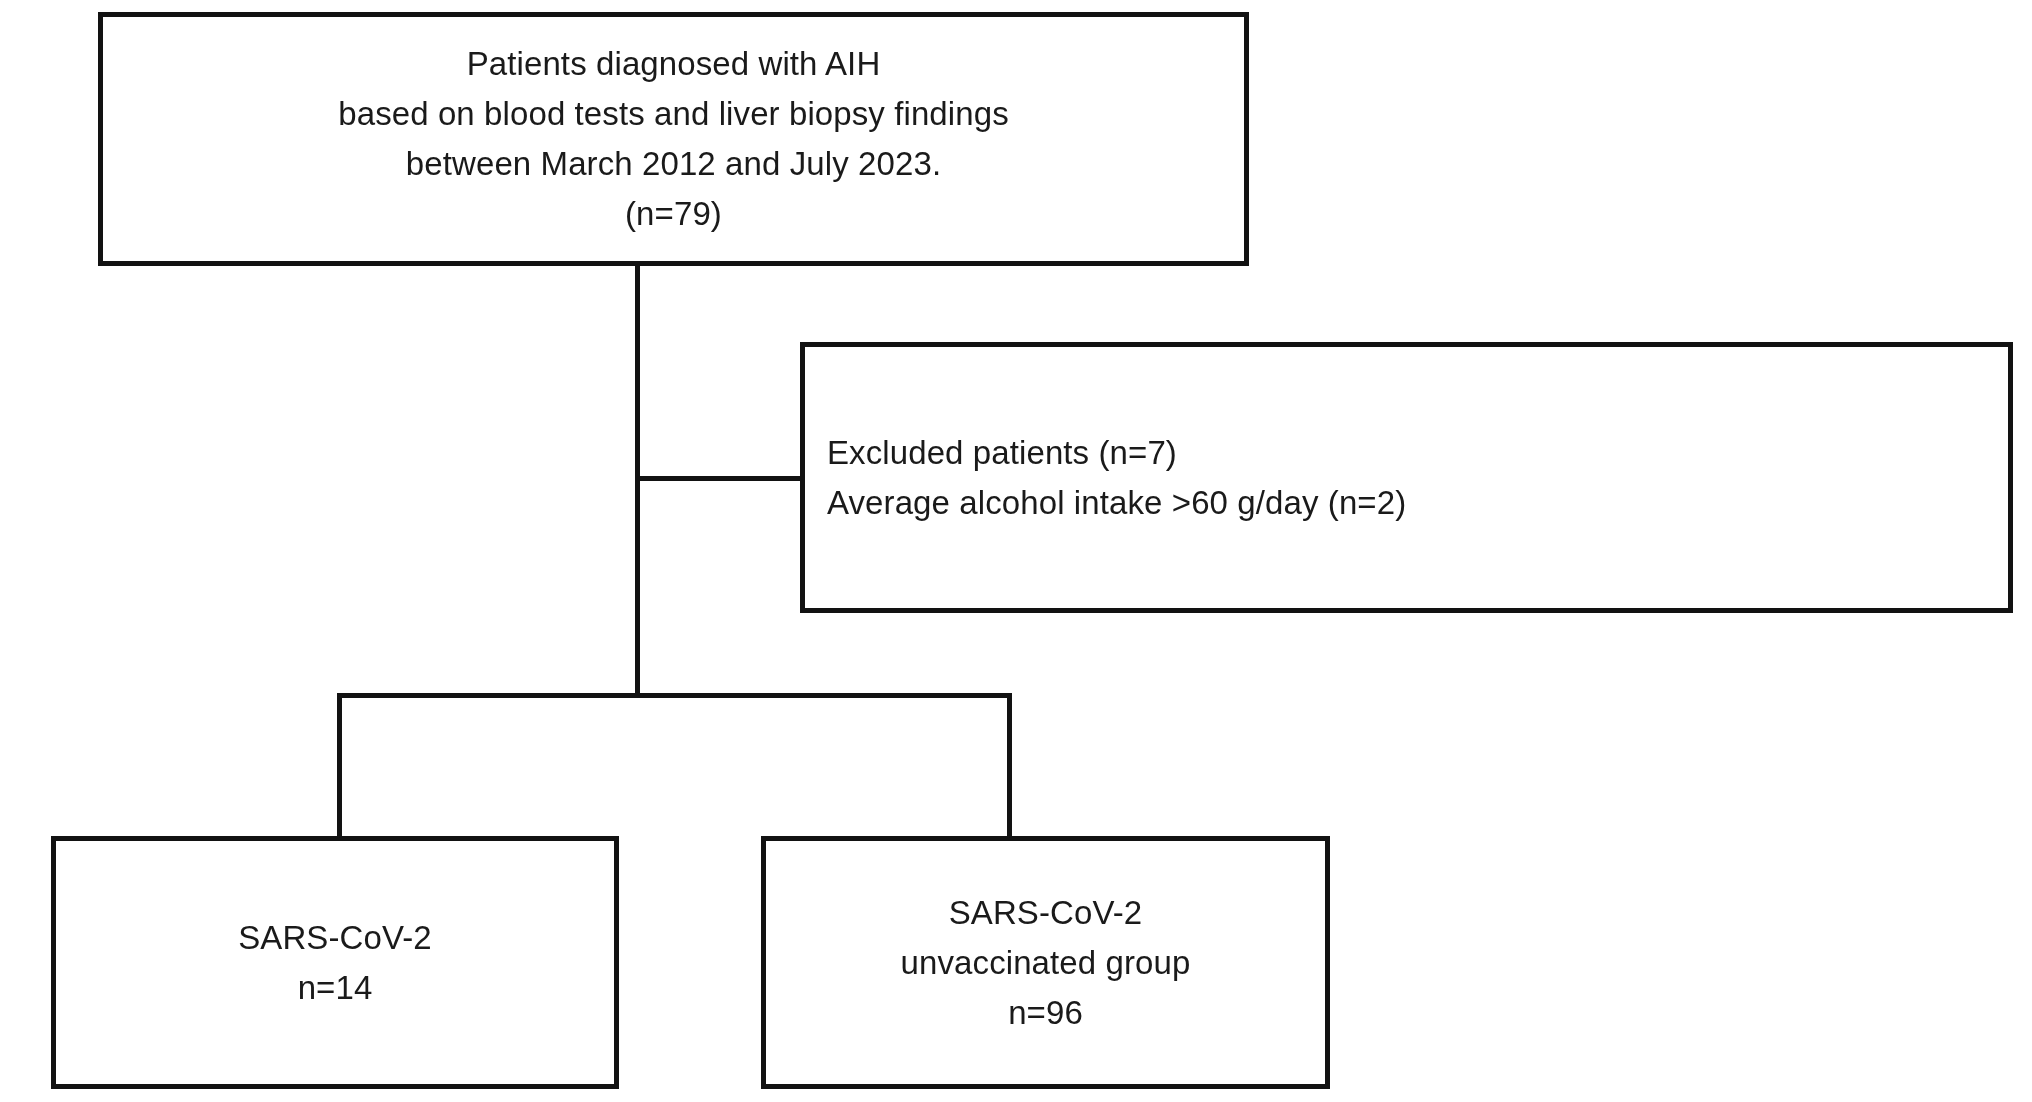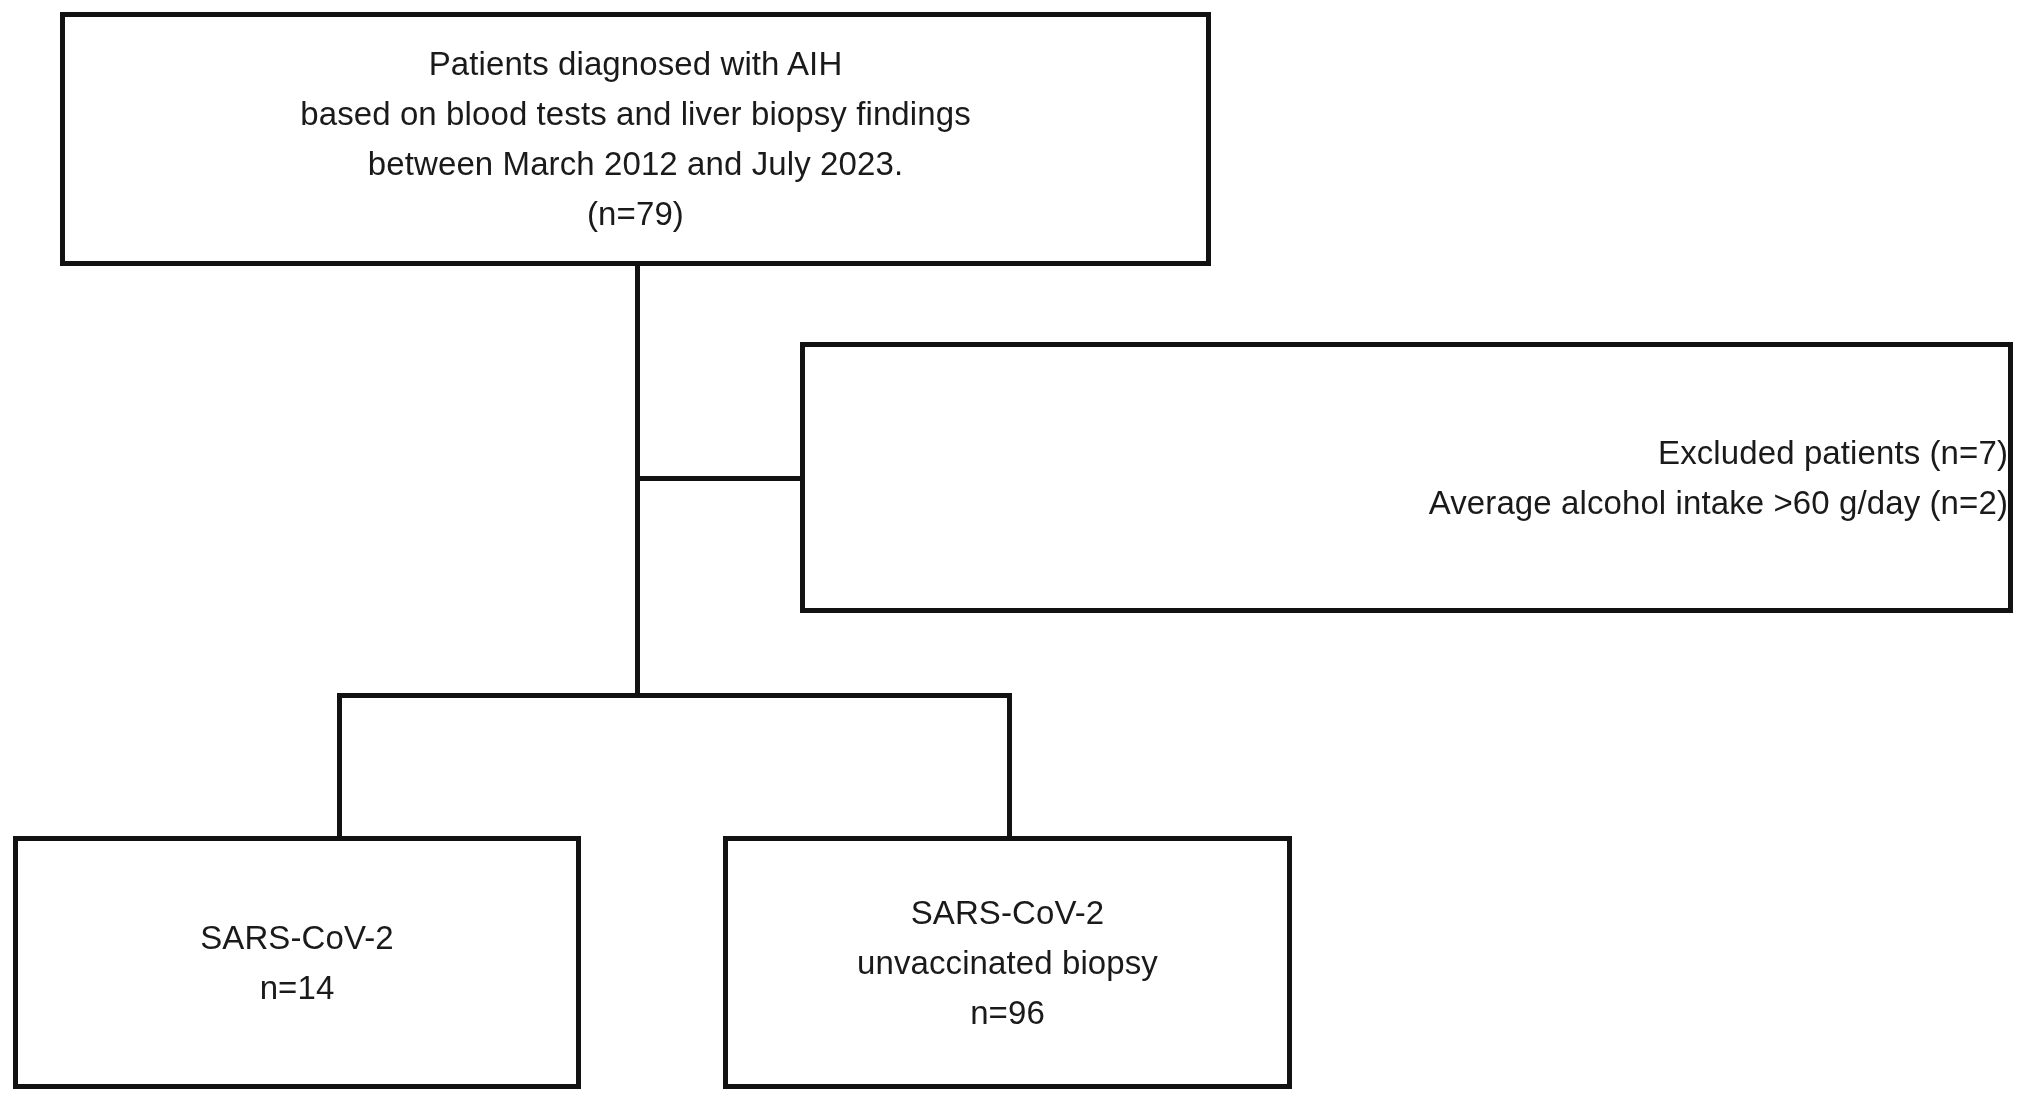--- a/index.html
+++ b/index.html
@@ -18,39 +18,39 @@
   }
   .box {
     position: absolute;
     box-sizing: border-box;
     border: 5px solid #121212;
     background: #ffffff;
     display: flex;
     flex-direction: column;
     justify-content: center;
   }
-  .box.center-text { align-items: center; }
+  .box.center-text { align-items: center; margin-left: 38px; }
   .box.left-text { align-items: flex-start; }
   .line-text {
     font-size: 33px;
     line-height: 50px;
     white-space: nowrap;
     letter-spacing: 0.1px;
   }
   .left-text .line-text { padding-left: 22px; }
 
   
   .conn-v, .conn-h {
     position: absolute;
     background: #121212;
   }
 
   
   #box-enrolled   { left: 60px;  top: 12px;  width: 1151px; height: 254px; }
-  #box-excluded   { left: 800px; top: 342px; width: 1213px; height: 271px; align-items: flex-end; }
+  #box-excluded   { left: 800px; top: 342px; width: 1213px; height: 271px; }
   #box-vaccinated { left: 13px;  top: 836px; width: 568px;  height: 253px; }
   #box-unvaccinated { left: 723px; top: 836px; width: 569px; height: 253px; }
 
   
   #trunk-main      { left: 635px; top: 266px; width: 5px;  height: 432px; }
   #stub-excluded   { left: 635px; top: 476px; width: 168px; height: 5px; }
   #split-bar       { left: 337px; top: 693px; width: 675px; height: 5px; }
   #branch-left     { left: 337px; top: 693px; width: 5px;  height: 145px; }
   #branch-right    { left: 1007px; top: 693px; width: 5px; height: 145px; }
 </style>
@@ -77,17 +77,17 @@
     <div class="line-text">Average alcohol intake &gt;60 g/day (n=2)</div>
   </div>
 
   <div class="box center-text" id="box-vaccinated">
     <div class="line-text">SARS-CoV-2</div>
     <div class="line-text">n=14</div>
   </div>
 
   <div class="box center-text" id="box-unvaccinated">
     <div class="line-text">SARS-CoV-2</div>
-    <div class="line-text">unvaccinated biopsy</div>
+    <div class="line-text">unvaccinated group</div>
     <div class="line-text">n=96</div>
   </div>
 
 </div>
 
 </body></html>

